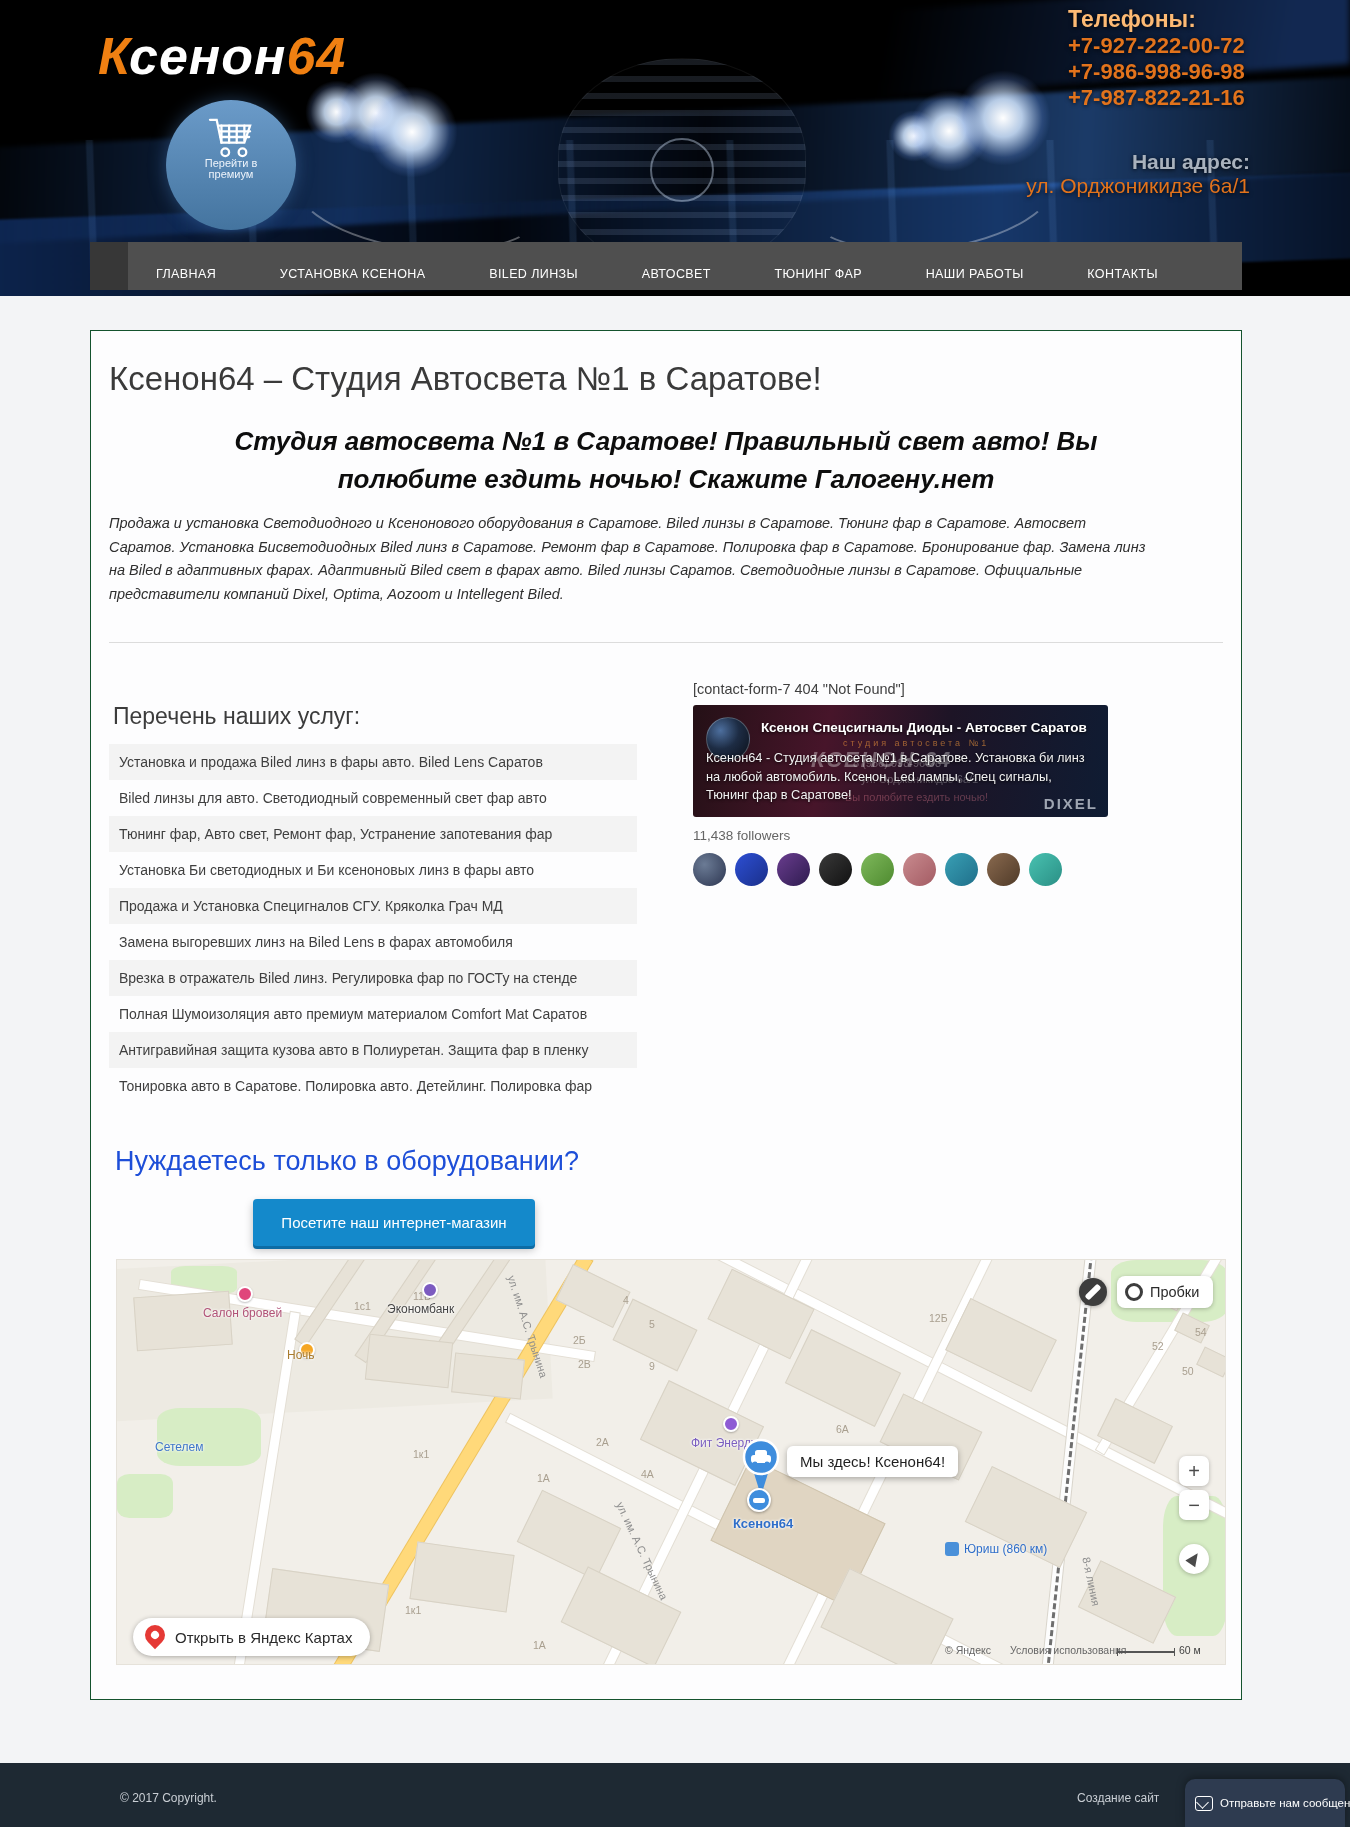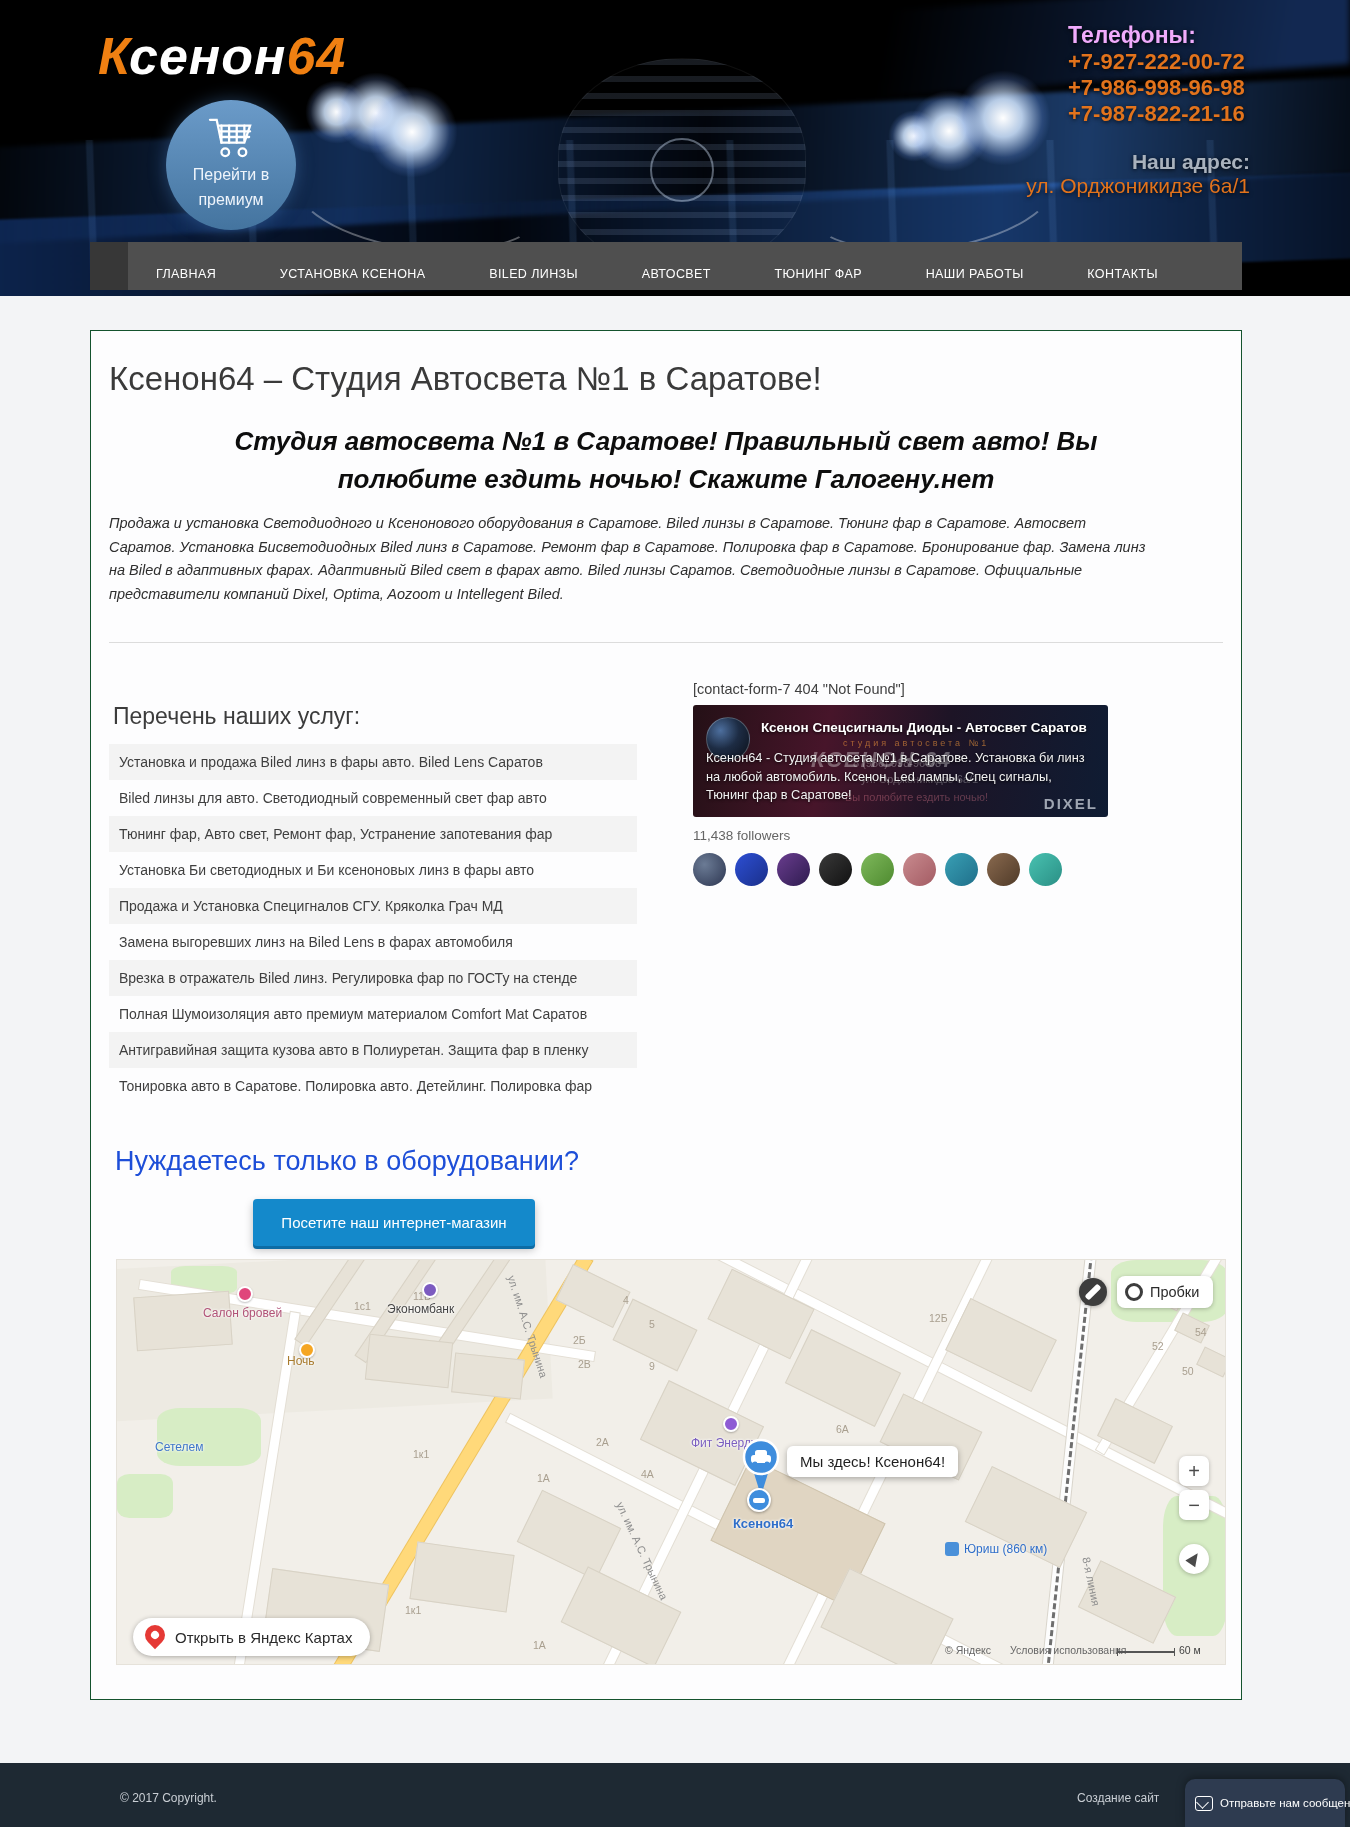--- a/index.html
+++ b/index.html
@@ -32,24 +32,24 @@
   .logo { position:absolute; left:98px; top:26px; font-size:52px; font-weight:bold; font-style:italic;
     letter-spacing:1px; text-shadow:0 2px 8px rgba(0,0,0,.7); white-space:nowrap; }
   .logo .orange { color:#f08012; }
   .logo .white { color:#ffffff; }
 
   .shop-circle { position:absolute; left:166px; top:100px; width:130px; height:130px; border-radius:50%;
     background:linear-gradient(180deg,#6b9bc9,#44749f); display:flex; flex-direction:column; align-items:center;
     justify-content:flex-start; padding-top:16px; cursor:pointer; text-decoration:none;
     box-shadow:0 0 18px rgba(80,140,210,.4); }
   .shop-circle svg { width:46px; height:42px; }
-  .shop-circle span { color:#eef4fb; font-size:16px; margin-top:9px; line-height:1.0; }
+  .shop-circle span { color:#eef4fb; font-size:11px; line-height:1.0; }
 
   .contacts { position:absolute; left:1068px; top:6px; }
-  .contacts-label { font-size:23px; font-weight:bold; color:#f0abfc; text-shadow:0 1px 4px rgba(0,0,0,.8);margin-top:16px; }
+  .contacts-label { font-size:23px; font-weight:bold; color:#fdba74; text-shadow:0 1px 4px rgba(0,0,0,.8); }
   .phone { display:block; font-size:22px; font-weight:bold; color:#e2731c; line-height:26px; text-decoration:none;
     text-shadow:0 1px 4px rgba(0,0,0,.8); }
   .addr { position:absolute; right:100px; top:150px; text-align:right; }
   .addr-label { font-size:21px; font-weight:bold; color:#a9b2bd; text-shadow:0 1px 4px rgba(0,0,0,.8); }
   .addr-val { font-size:21px; color:#e2731c; text-shadow:0 1px 4px rgba(0,0,0,.8); }
 
   
   .nav { position:absolute; left:90px; top:242px; width:1152px; height:48px; background:#4f4f4f;
     display:flex; align-items:stretch; padding-right:40px; }
   .nav-sq { width:38px; background:#373737; }
@@ -356,21 +356,21 @@
     <span class="hn" style="left:812px;top:52px;">12Б</span>
     <span class="hn" style="left:1078px;top:66px;">54</span>
     <span class="hn" style="left:1035px;top:80px;">52</span>
     <span class="hn" style="left:1065px;top:105px;">50</span>
 
     <span class="poi-dot" style="left:120px;top:26px;background:#e0457b;"></span>
     <span class="poi-label" style="left:86px;top:46px;color:#b15377;">Салон бровей</span>
     <span class="poi-dot" style="left:305px;top:22px;background:#7c5bc0;"></span>
     <span class="poi-label" style="left:270px;top:42px;color:#454545;">Экономбанк</span>
     <span class="poi-dot" style="left:182px;top:82px;background:#f5a623;"></span>
-    <span class="poi-label" style="left:170px;top:94px;color:#a87b2d;">Ночь</span>
+    <span class="poi-label" style="left:170px;top:88px;color:#a87b2d;">Ночь</span>
     <span class="poi-label" style="left:38px;top:180px;color:#3f76c9;">Сетелем</span>
     <span class="poi-dot" style="left:606px;top:156px;background:#8e5bd4;"></span>
     <span class="poi-label" style="left:574px;top:176px;color:#7b5fc0;">Фит Энерджи</span>
 
     <div class="yurish">
       <i></i>
       <span>Юриш (860 км)</span>
     </div>
 
     <svg class="marker-pin" viewBox="0 0 44 62">

